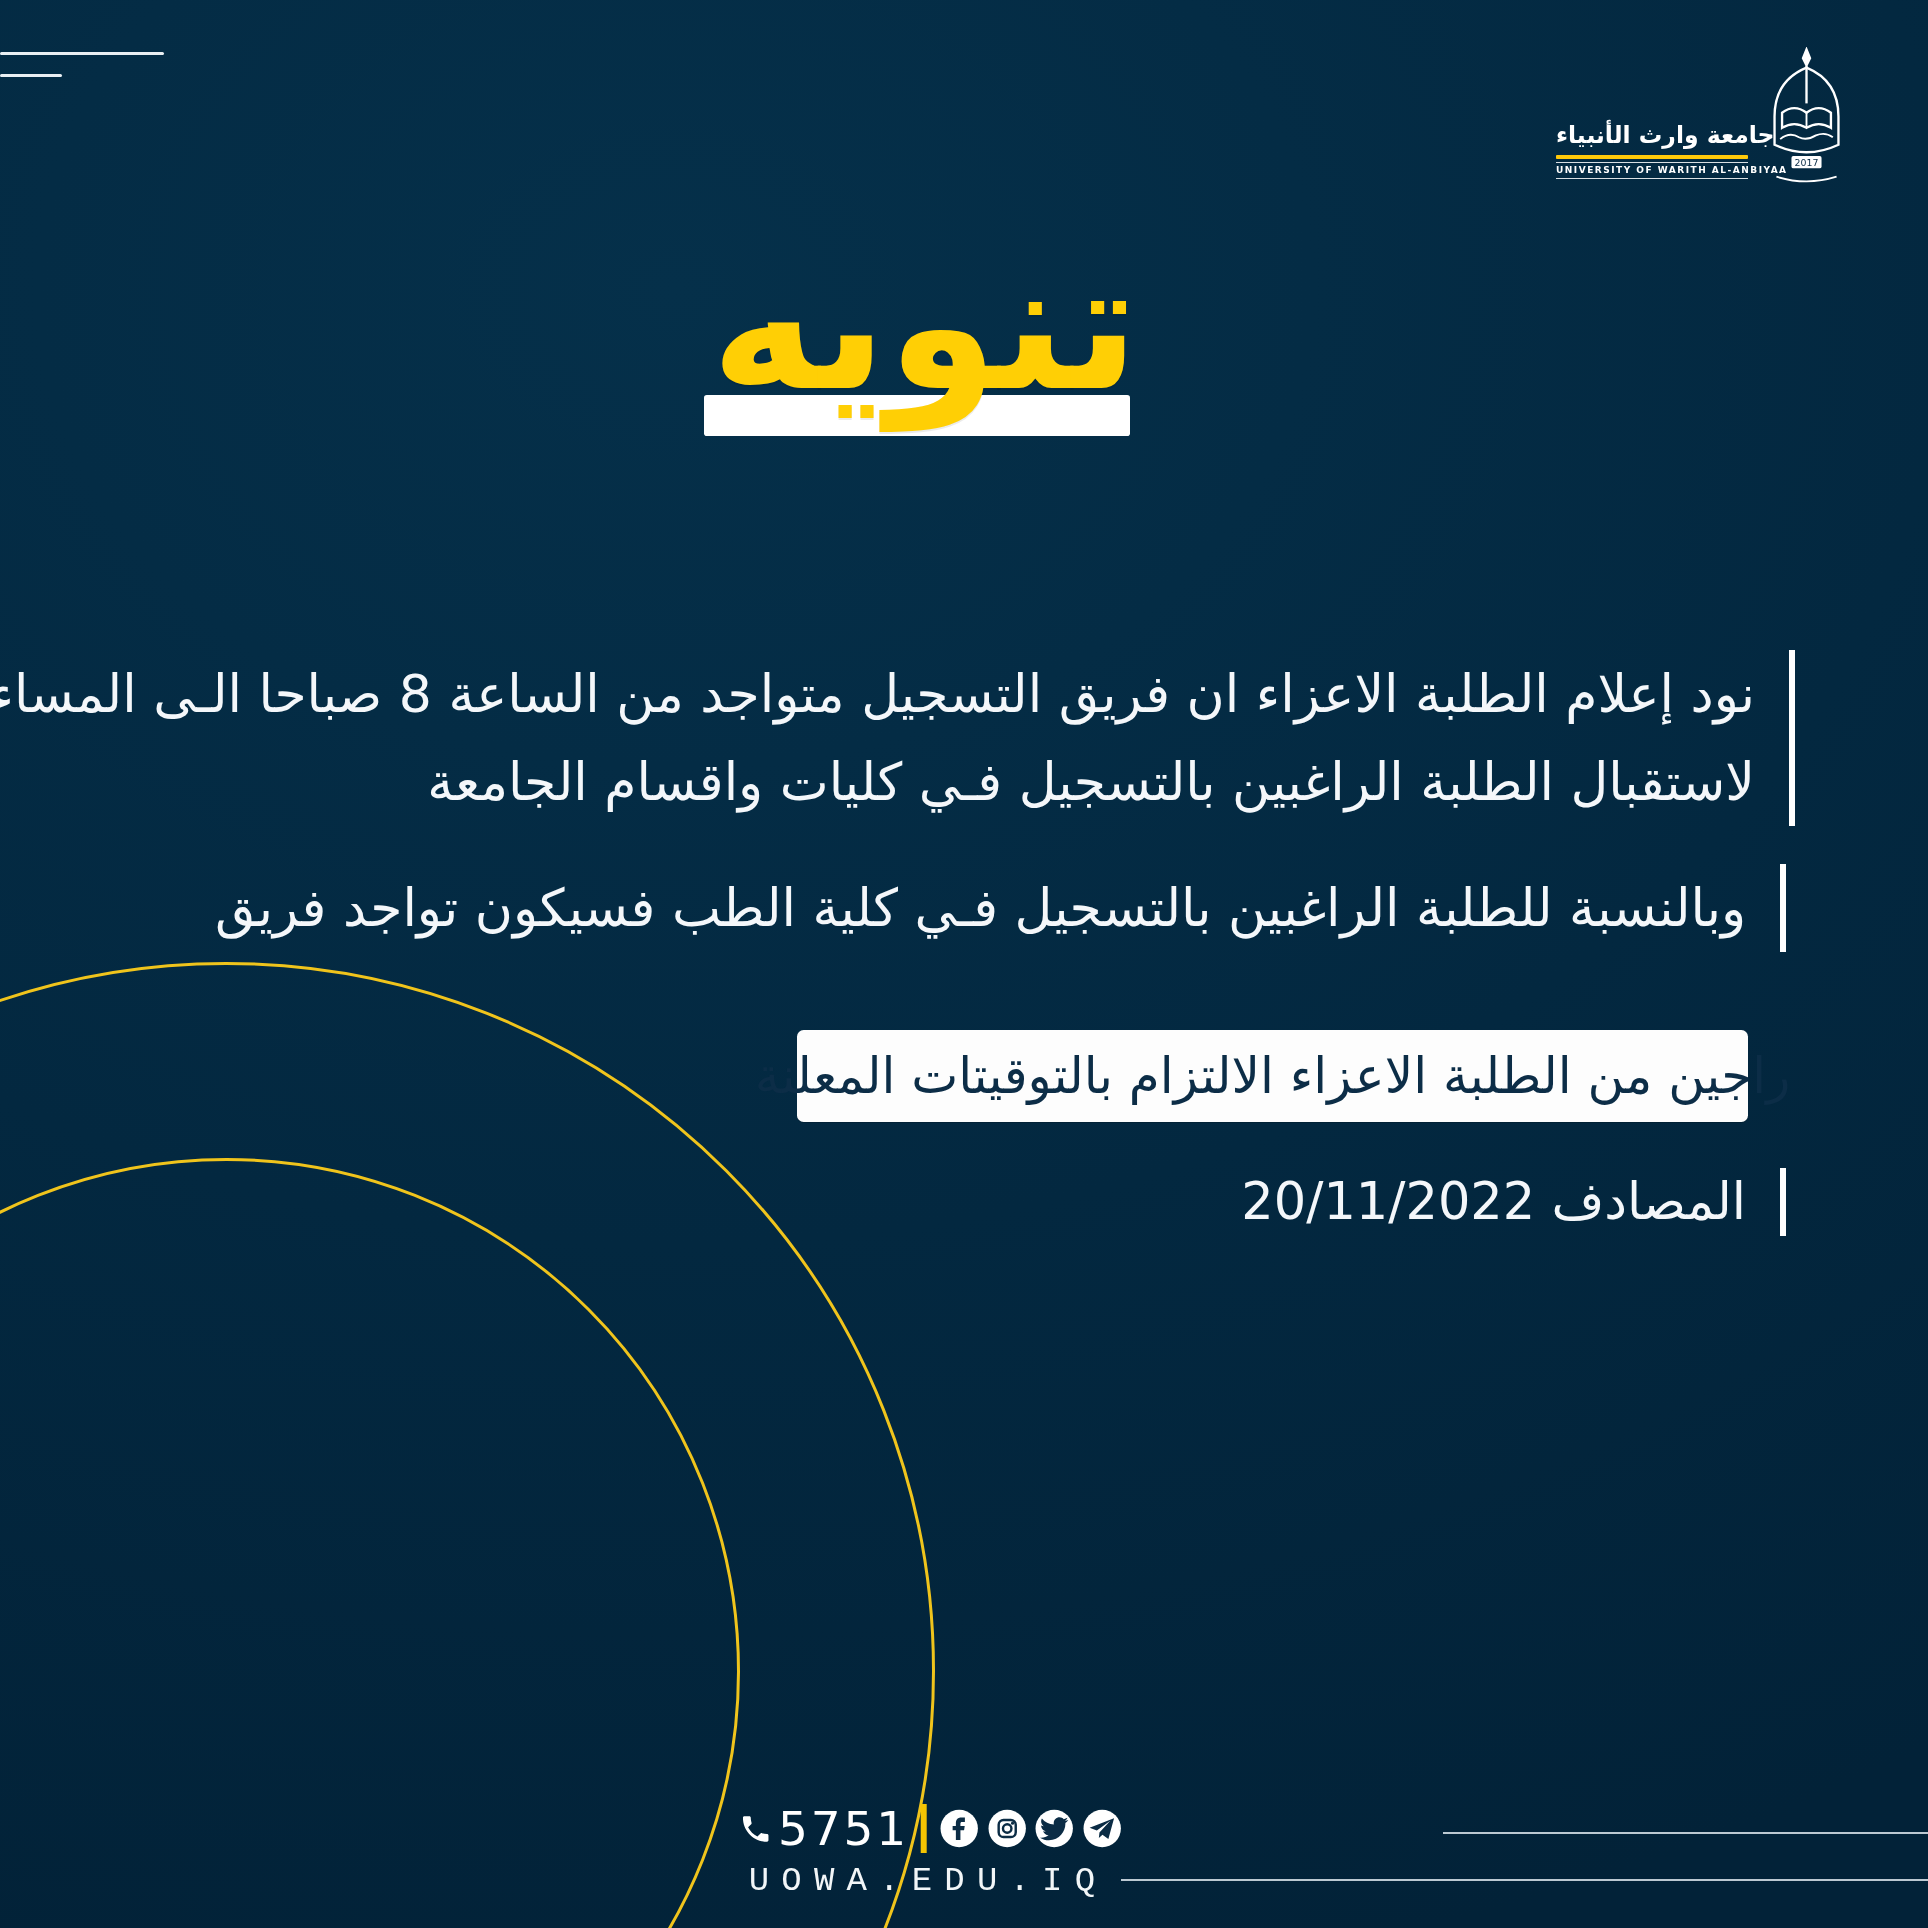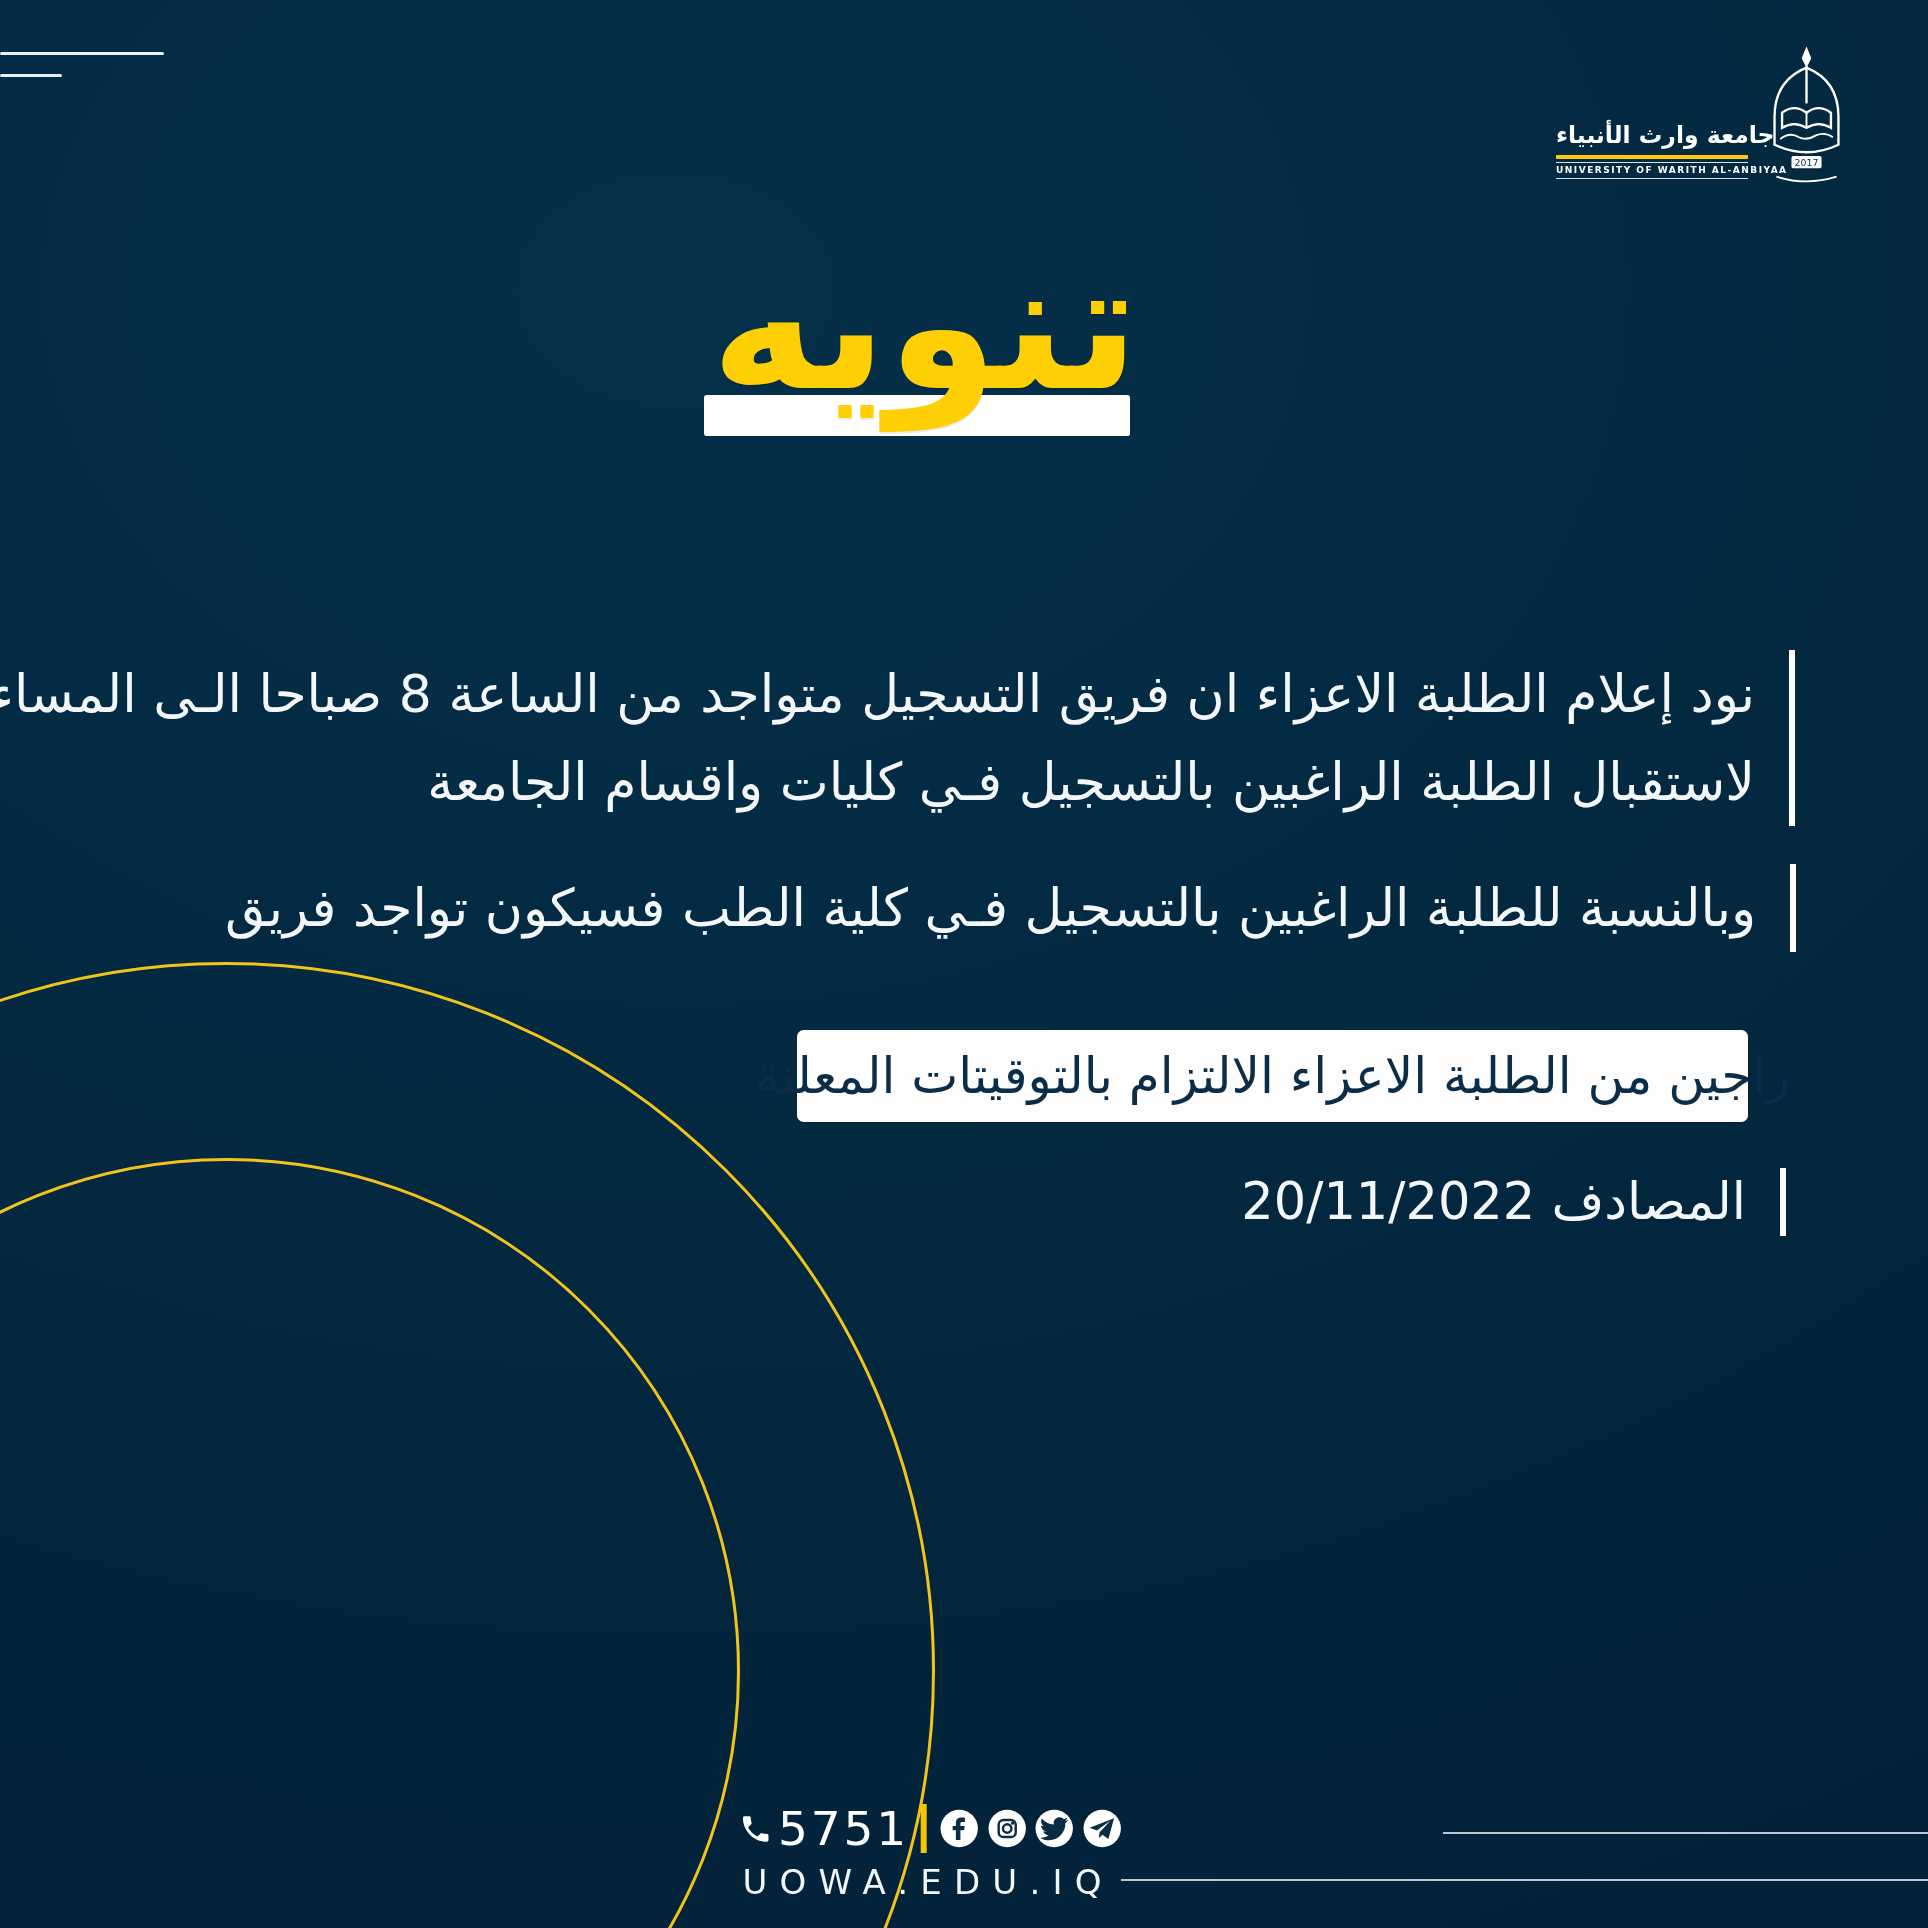--- a/index.html
+++ b/index.html
@@ -51,21 +51,21 @@
   .hbox .txt{
     direction:rtl;white-space:nowrap;color:#0c2d47;
     font-size:50px;font-weight:500;
   }
   
   .footer{display:flex;flex-direction:column;align-items:center;}
   .footer-row1{display:flex;align-items:center;}
   .phone-num{color:#ffffff;font-size:47px;letter-spacing:2.8px;line-height:1;margin-left:5.6px;}
   .vbar{width:6.6px;height:49px;background:#f5c402;margin:0 13px 0 11.3px;}
   .socials{display:flex;align-items:center;gap:8.5px;}
-  .site{color:#f2f6f8;font-size:34px;letter-spacing:12.2px;margin-top:9.4px;white-space:nowrap;}
+  .site{color:#f2f6f8;font-size:34px;letter-spacing:12.2px;margin-top:9.4px;white-space:nowrap;font-family:Liberation Mono, monospace;}
   
   .hairline{background:#bcc9d2;height:1.9px;}
   svg{display:block;}
 </style>
 </head>
 <body>
 
 <div id="poster">
 
   <div class="abs ring" style="left:-483px;top:962px;width:1412px;height:1412px;"></div>
@@ -101,21 +101,21 @@
   </div>
 
   <div class="abs title-strip" style="left:704px;top:395px;width:426px;height:41px;"></div>
   <div class="abs big-title" style="left:925px;top:237px;transform:translateX(-50%);">تنويه</div>
 
   <div class="abs para" style="right:133px;top:650px;">
     <div class="ln">نود إعلام الطلبة الاعزاء ان فريق التسجيل متواجد من الساعة 8 صباحا الـى المساء</div>
     <div class="ln">لاستقبال الطلبة الراغبين بالتسجيل فـي كليات واقسام الجامعة</div>
   </div>
 
-  <div class="abs para" style="right:132px;top:864px;">
+  <div class="abs para" style="right:142px;top:864px;">
     <div class="ln">وبالنسبة للطلبة الراغبين بالتسجيل فـي كلية الطب فسيكون تواجد فريق</div>
   </div>
 
   <div class="abs hbox" style="left:797px;top:1030px;width:951px;height:92px;">
     <div class="txt">راجين من الطلبة الاعزاء الالتزام  بالتوقيتات المعلنة</div>
   </div>
 
   <div class="abs para note" style="right:142px;top:1168px;">
     <div class="ln">المصادف 20/11/2022</div>
   </div>

